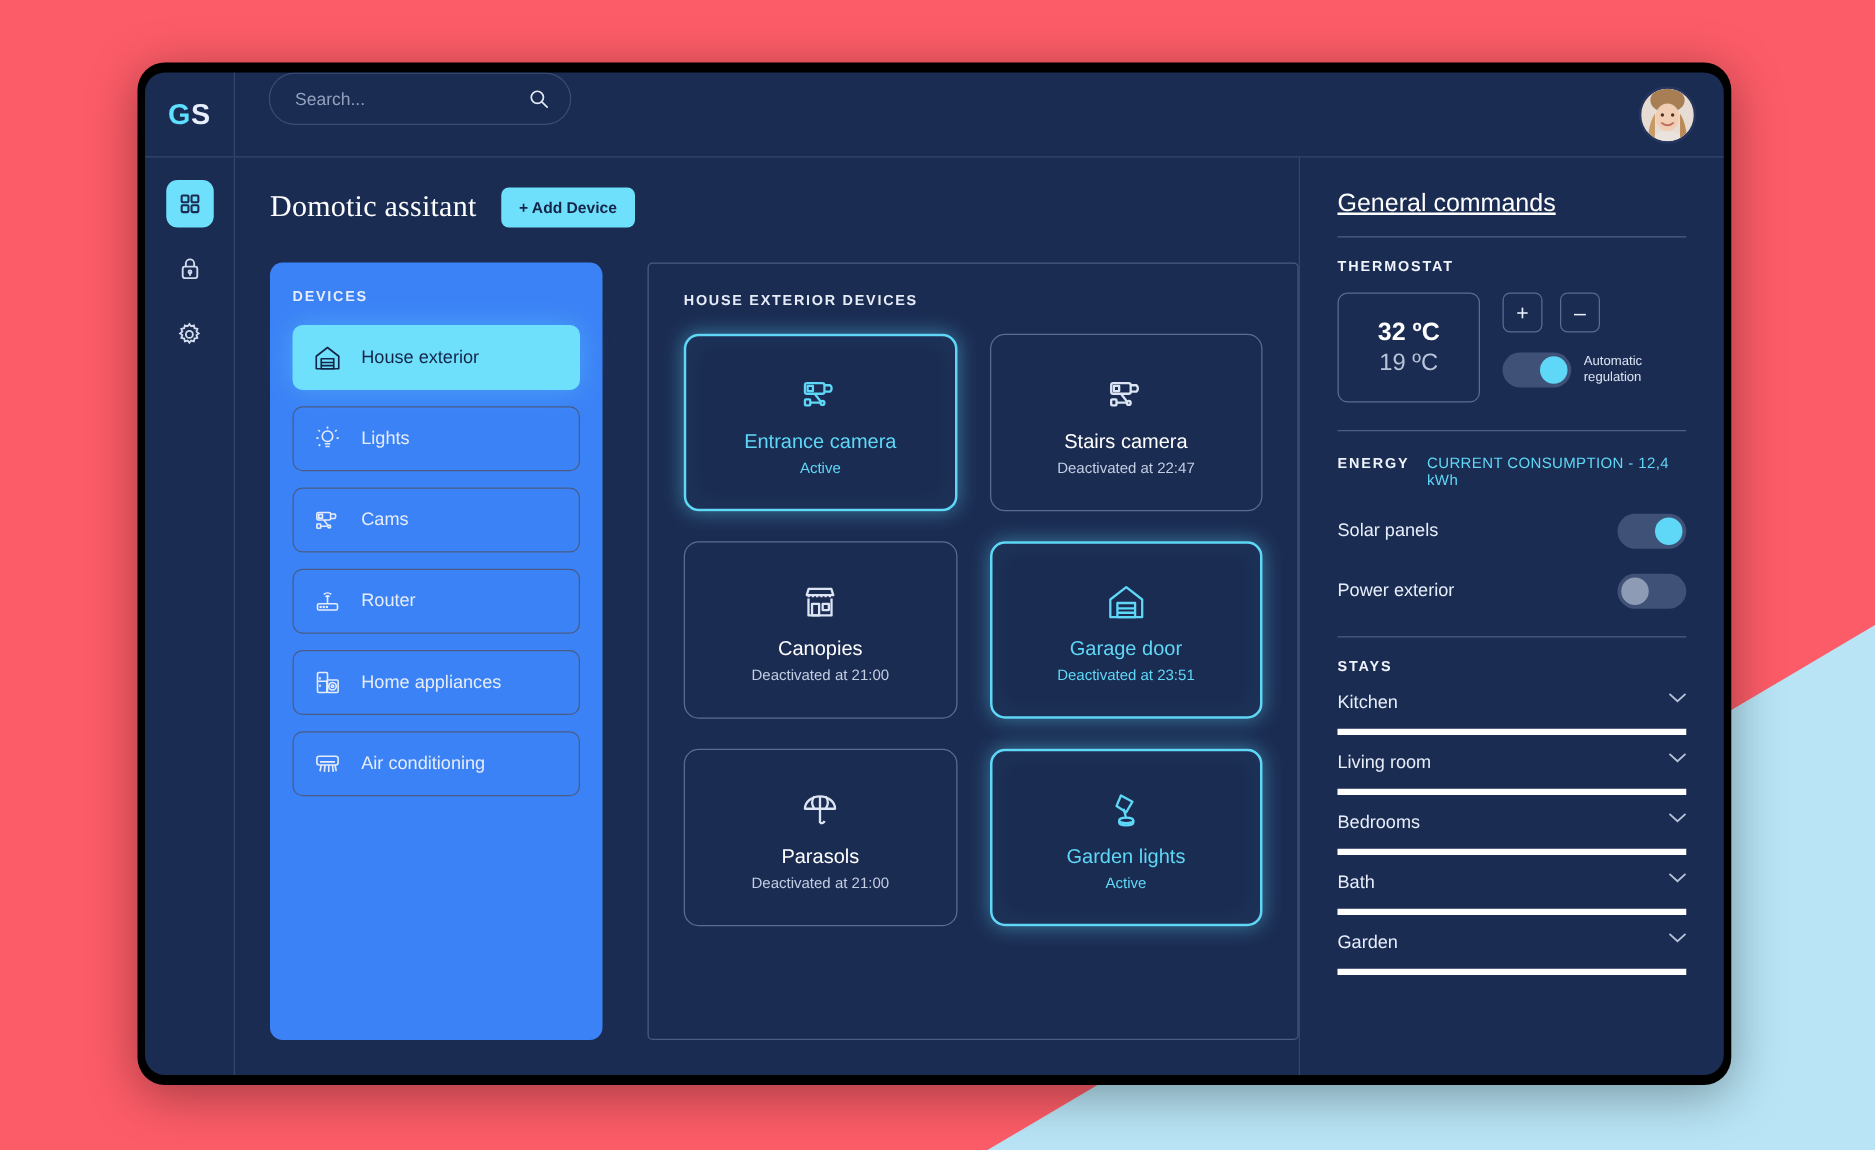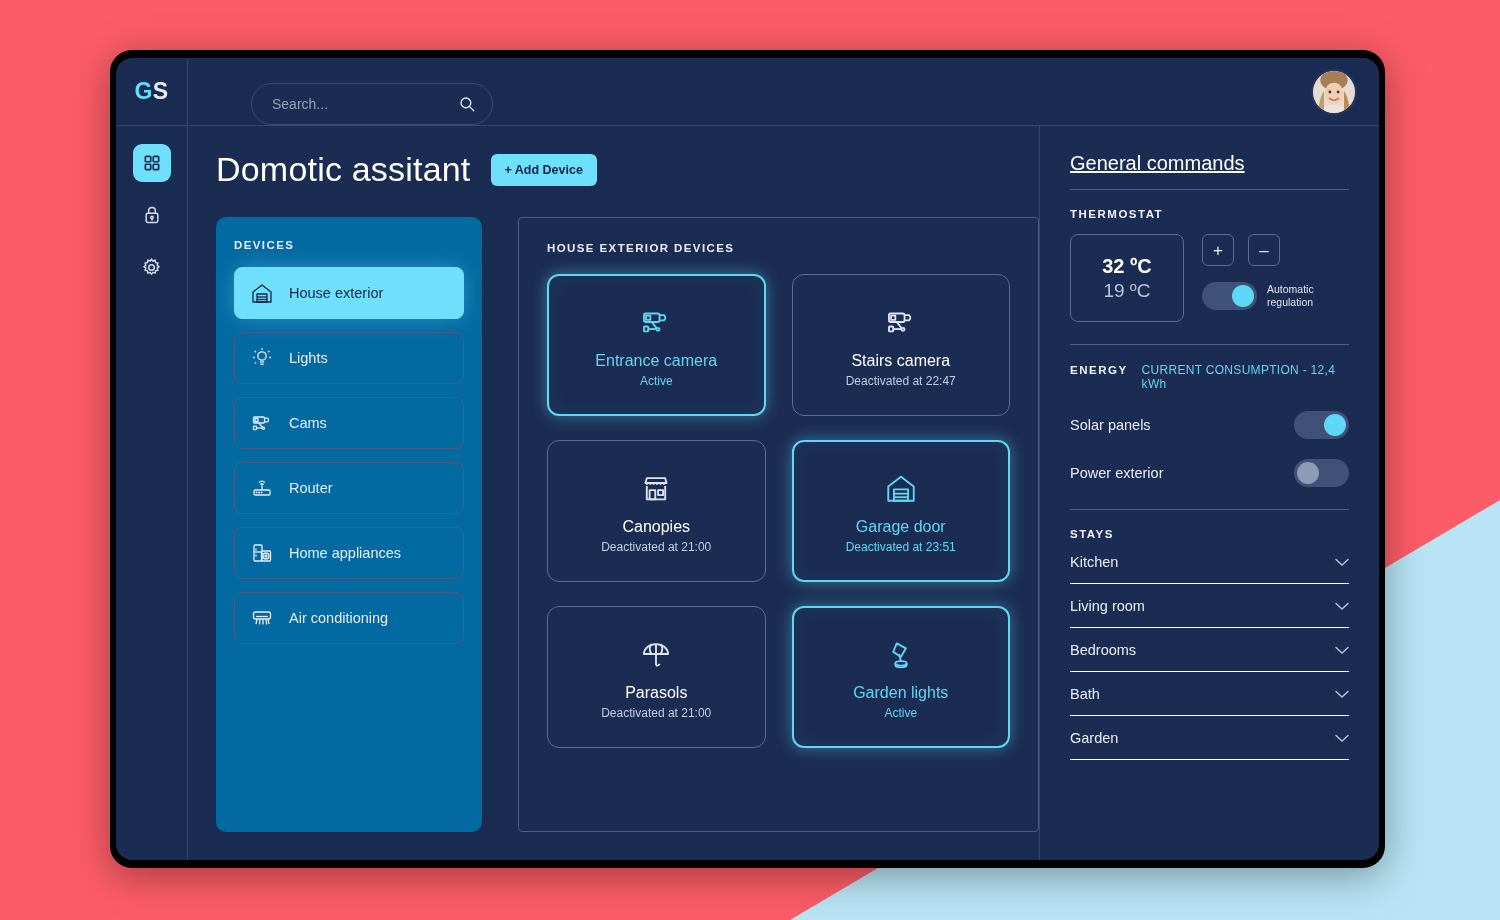--- a/index.html
+++ b/index.html
@@ -34,25 +34,24 @@
     border-radius: 16px;
     overflow: hidden;
     display: flex;
     flex-direction: column;
     position: relative;
   }
   
   .topbar {
     height: 68px;
     display: flex;
-    align-items: flex-end;
+    align-items: flex-start;
     flex: 0 0 68px;
     border-bottom: 1px solid #35466d;
     position: relative;
-    gap: 36px;
   }
   .logo-cell {
     width: 72px;
     height: 100%;
     display: flex;
     align-items: center;
     justify-content: center;
     border-right: 1px solid #35466d;
     flex: 0 0 72px;
   }
@@ -125,24 +124,25 @@
     display: flex;
     flex-direction: column;
   }
   .page-head {
     display: flex;
     align-items: center;
     gap: 20px;
     margin-bottom: 28px;
   }
   .page-title {
-    font-size: 34px;
+    font-size: 24px;
     color: #fff;
     font-weight: normal;
     letter-spacing: .2px;
+    font-family: Liberation Serif, serif;
   }
   .add-device {
     background: #6fe0fb;
     color: #14254a;
     border: none;
     border-radius: 6px;
     font-size: 12.5px;
     font-weight: bold;
     padding: 9px 14px;
     cursor: pointer;
@@ -152,21 +152,21 @@
     display: flex;
     gap: 36px;
     flex: 1;
     min-height: 0;
     padding-bottom: 28px;
   }
   
   .devices-panel {
     width: 266px;
     flex: 0 0 266px;
-    background: #0369a1;
+    background: #3b82f6;
     border-radius: 10px;
     padding: 22px 18px;
   }
   .panel-label {
     font-size: 11.5px;
     letter-spacing: 1.4px;
     font-weight: bold;
     color: #e6ecf8;
     margin-bottom: 16px;
   }
@@ -295,23 +295,23 @@
   .auto-label { font-size: 10.5px; color: #dbe3f2; line-height: 1.25; }
   .rc-divider { border-top: 1px solid #4c5d86; margin: 22px 0 18px; }
   .energy-head { display: flex; align-items: baseline; gap: 14px; }
   .energy-val { font-size: 12px; font-weight: normal; letter-spacing: .3px; color: #5fd8f7; }
   .sw-row {
     display: flex; align-items: center; justify-content: space-between;
     margin-top: 20px;
   }
   .sw-label { font-size: 14.5px; color: #e7edf9; }
   .stay-row {
-    display: flex; align-items: center; justify-content: space-between;
+    display: flex; align-items: flex-start; justify-content: space-between;
     padding: 14px 0 13px;
-    border-bottom: 1px solid #ffffff;
+    border-bottom: 5px solid #ffffff;
     cursor: pointer;
   }
   .stay-label { font-size: 14.5px; color: #e7edf9; }
   .chev { width: 14px; height: 9px; }
 </style>
 </head>
 <body>
 
 <svg class="bg-triangle" viewBox="0 0 1500 920" preserveAspectRatio="none">
   <rect x="0" y="0" width="1500" height="920" fill="#fc5c67"></rect>

